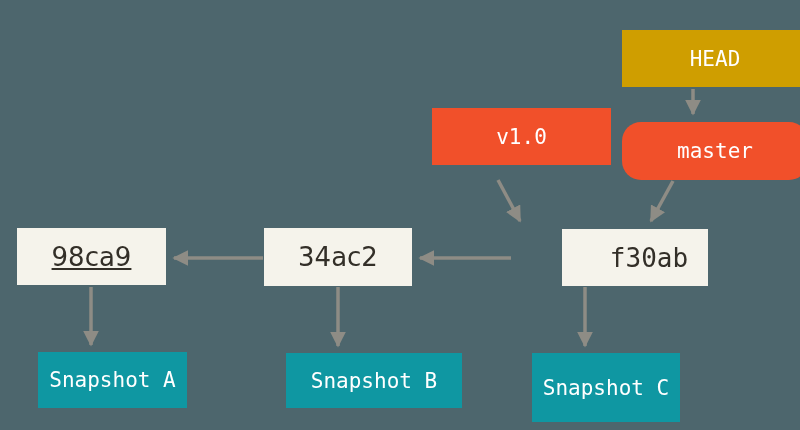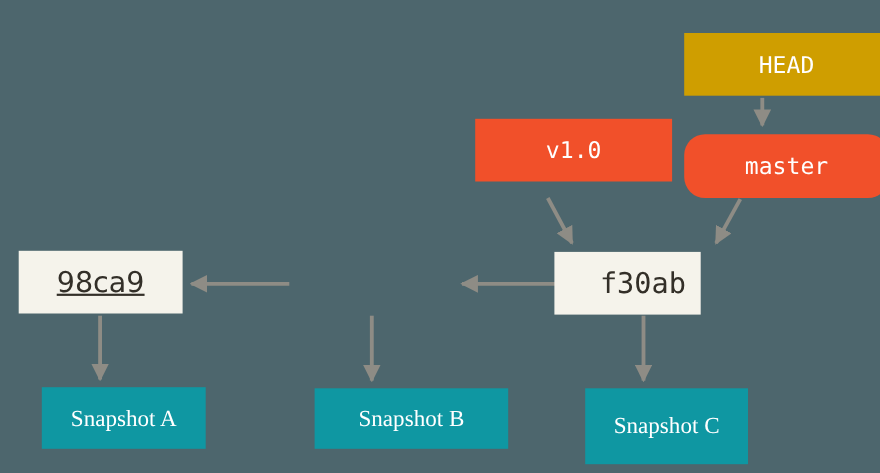--- a/index.html
+++ b/index.html
@@ -20,21 +20,21 @@
     display: flex;
     align-items: center;
     justify-content: center;
     box-sizing: border-box;
   }
   .node.mono   { font-family: "DejaVu Sans Mono", monospace; margin-left: 22px; }
   .node.sans   { font-family: "DejaVu Sans", sans-serif; }
   .node.head   { background: var(--head-color, #cf9e00);  color: var(--text-light, #fff); font-size: 21px; }
   .node.ref    { background: var(--ref-color, #f1502a);   color: var(--text-light, #fff); font-size: 21px; }
   .node.commit { background: var(--commit-color, #f5f3eb);color: var(--text-dark, #332f28); font-size: 26px; }
-  .node.snap   { background: var(--snap-color, #0f97a2);  color: var(--text-light, #fff); font-size: 21px; font-family: Liberation Serif, serif; }
+  .node.snap   { background: var(--snap-color, #0f97a2);  color: var(--text-light, #fff); font-size: 21px; }
   svg.arrows {
     position: absolute;
     left: 0; top: 0;
     width: 800px; height: 430px;
     pointer-events: none;
   }
   svg.arrows line {
     stroke: var(--arrow-color, #8e8c85);
     stroke-width: 3.5;
   }
@@ -57,20 +57,21 @@
     <line x1="263" y1="258" x2="174" y2="258" marker-end="url(#ah)"></line>
     <line x1="91" y1="287" x2="91" y2="345" marker-end="url(#ah)"></line>
     <line x1="338" y1="287" x2="338" y2="346" marker-end="url(#ah)"></line>
     <line x1="585" y1="287" x2="585" y2="346" marker-end="url(#ah)"></line>
   </svg>
 
   <div class="node head mono" style="left:600px; top:30px;  width:186px; height:57px;">HEAD</div>
   <div class="node ref mono" style="left:600px; top:122px; width:186px; height:58px;border-radius:19px;">master</div>
   <div class="node ref mono" style="left:410px; top:108px; width:179px; height:57px;">v1.0</div>
 
-  <div class="node commit mono" style="left:482px; top:229px; width:133px; height:57px;padding-left:28px;">f30ab</div>
+  <div class="node commit mono" style="left:540px; top:229px; width:146px; height:57px;padding-left:28px;">f30ab</div>
+  <div class="node commit sans" style="left:264px; top:228px; width:148px; height:58px;">34ac2</div>
   <div class="node commit sans" style="left:17px;  top:228px; width:149px; height:57px;text-decoration:underline;">98ca9</div>
 
   <div class="node snap mono" style="left:16px;  top:352px; width:149px; height:56px;">Snapshot A</div>
   <div class="node snap mono" style="left:264px; top:353px; width:176px; height:55px;">Snapshot B</div>
   <div class="node snap mono" style="left:510px; top:353px; width:148px; height:69px;">Snapshot C</div>
 
 </div>
 
 </body></html>

